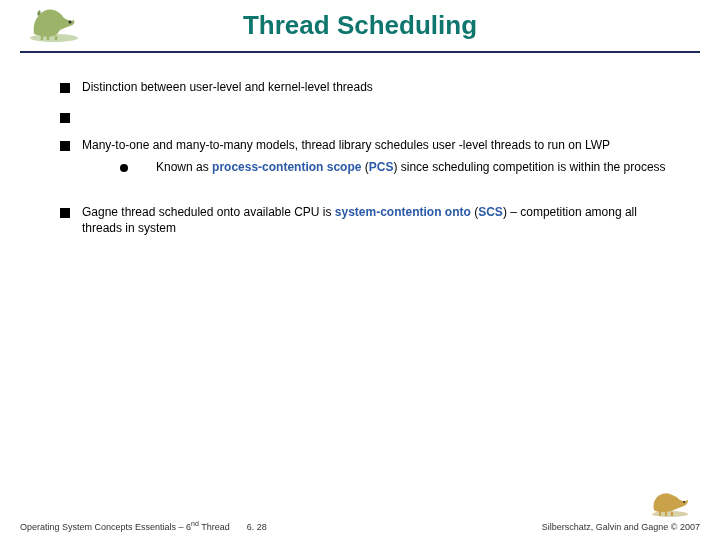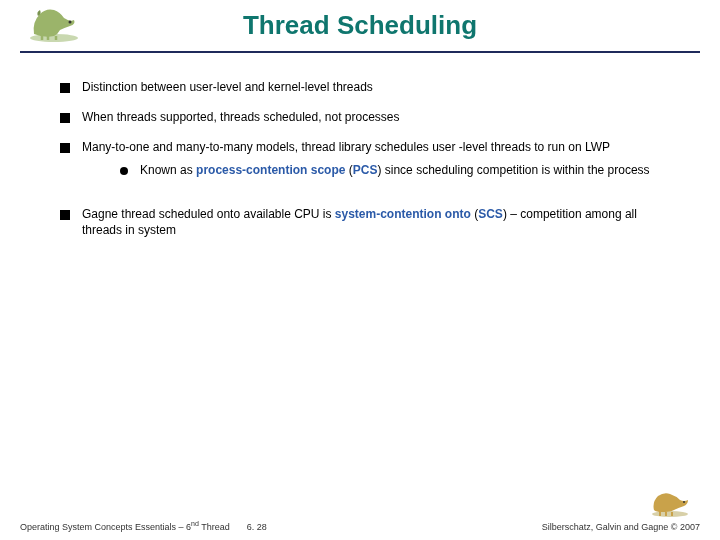--- a/index.html
+++ b/index.html
@@ -51,20 +51,21 @@
     margin-right: 12px;
     flex-shrink: 0;
   }
   .subbullets {
     margin-left: 38px;
     margin-top: 6px;
   }
   .subbullet {
     display: flex;
     margin-bottom: 14px;
+    gap: 16px;
   }
   .subbullet .dot {
     width: 8px;
     height: 8px;
     border-radius: 50%;
     background: #000;
     margin-top: 5px;
     margin-right: 12px;
     flex-shrink: 0;
   }
@@ -111,21 +112,20 @@
 
 <div class="content">
 
   <div class="bullet">
     <div class="sq"></div>
     <div>Distinction between user-level and kernel-level threads</div>
   </div>
 
   <div class="bullet">
     <div class="sq"></div>
-    <div>When threads supported, threads scheduled, not processes</div>
   </div>
 
   <div class="bullet">
     <div class="sq"></div>
     <div>
       <span>Many-to-one and many-to-many models, thread library schedules user -level threads to run on LWP</span>
       <div class="subbullets">
         <div class="subbullet">
           <div class="dot"></div>
           <div>

